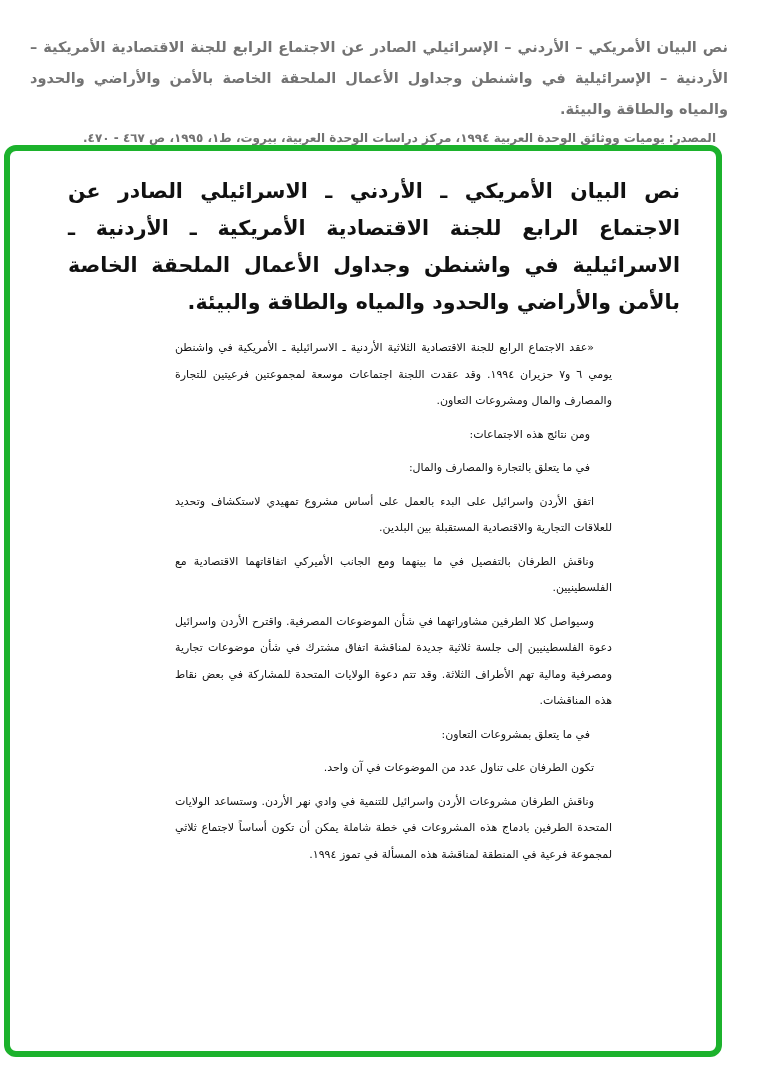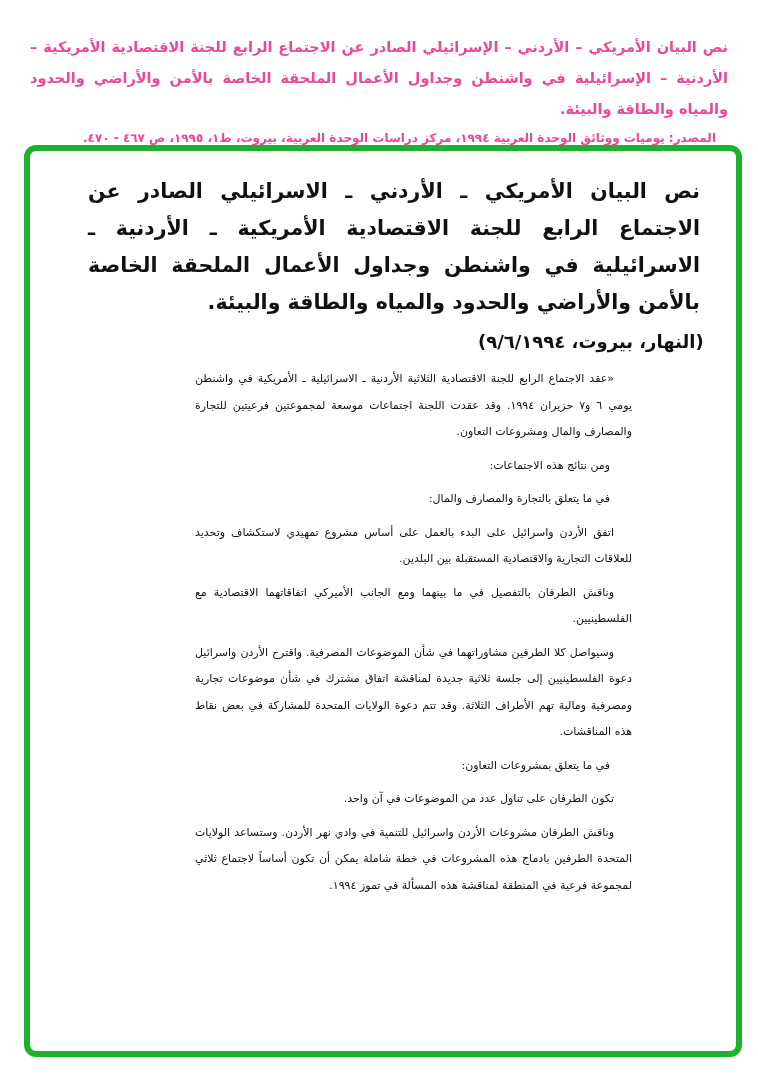--- a/index.html
+++ b/index.html
@@ -15,31 +15,31 @@
   }
   .caption-header {
     position: absolute;
     top: 32px; left: 30px; right: 30px;
     direction: rtl;
     text-align: justify;
     text-align-last: right;
     font-weight: bold;
     font-size: 14.5px;
     line-height: 31px;
-    color: #ec4899;
+    color: #737373;
   }
   .caption-source {
     font-size: 12px;
     line-height: 26px;
     padding-right: 12px;
     text-align: left;
   }
   .green-box {
     position: absolute;
-    left: 24px; top: 145px;
+    left: 4px; top: 145px;
     width: 718px; height: 912px;
     border: 6px solid var(--accent);
     border-radius: 12px;
     background: #ffffff;
   }
   .doc {
     direction: rtl;
     position: relative;
     width: 100%; height: 100%;
     padding: 22px 32px 0 40px;
@@ -79,21 +79,20 @@
 <body>
 
 <div class="caption-header">
   <div>نص البيان الأمريكي – الأردني – الإسرائيلي الصادر عن الاجتماع الرابع للجنة الاقتصادية الأمريكية – الأردنية – الإسرائيلية في واشنطن وجداول الأعمال الملحقة الخاصة بالأمن والأراضي والحدود والمياه والطاقة والبيئة.</div>
   <div class="caption-source">المصدر: يوميات ووثائق الوحدة العربية ١٩٩٤، مركز دراسات الوحدة العربية، بيروت، ط١، ١٩٩٥، ص ٤٦٧ - ٤٧٠.</div>
 </div>
 
 <div class="green-box">
   <div class="doc">
     <h1 class="doc-title">نص البيان الأمريكي ـ الأردني ـ الاسرائيلي الصادر عن الاجتماع الرابع للجنة الاقتصادية الأمريكية ـ الأردنية ـ الاسرائيلية في واشنطن وجداول الأعمال الملحقة الخاصة بالأمن والأراضي والحدود والمياه والطاقة والبيئة.</h1>
-    <div class="dateline">(النهار، بيروت، ٩/٦/١٩٩٤)</div>
     <div class="body-col">
       <p class="para">«عقد الاجتماع الرابع للجنة الاقتصادية الثلاثية الأردنية ـ الاسرائيلية ـ الأمريكية في واشنطن يومي ٦ و٧ حزيران ١٩٩٤. وقد عقدت اللجنة اجتماعات موسعة لمجموعتين فرعيتين للتجارة والمصارف والمال ومشروعات التعاون.</p>
       <p class="para lead">ومن نتائج هذه الاجتماعات:</p>
       <p class="para lead">في ما يتعلق بالتجارة والمصارف والمال:</p>
       <p class="para">اتفق الأردن واسرائيل على البدء بالعمل على أساس مشروع تمهيدي لاستكشاف وتحديد للعلاقات التجارية والاقتصادية المستقبلة بين البلدين.</p>
       <p class="para">وناقش الطرفان بالتفصيل في ما بينهما ومع الجانب الأميركي اتفاقاتهما الاقتصادية مع الفلسطينيين.</p>
       <p class="para">وسيواصل كلا الطرفين مشاوراتهما في شأن الموضوعات المصرفية. واقترح الأردن واسرائيل دعوة الفلسطينيين إلى جلسة ثلاثية جديدة لمناقشة اتفاق مشترك في شأن موضوعات تجارية ومصرفية ومالية تهم الأطراف الثلاثة. وقد تتم دعوة الولايات المتحدة للمشاركة في بعض نقاط هذه المناقشات.</p>
       <p class="para lead">في ما يتعلق بمشروعات التعاون:</p>
       <p class="para">تكون الطرفان على تناول عدد من الموضوعات في آن واحد.</p>
       <p class="para">وناقش الطرفان مشروعات الأردن واسرائيل للتنمية في وادي نهر الأردن. وستساعد الولايات المتحدة الطرفين بادماج هذه المشروعات في خطة شاملة يمكن أن تكون أساساً لاجتماع ثلاثي لمجموعة فرعية في المنطقة لمناقشة هذه المسألة في تموز ١٩٩٤.</p>

